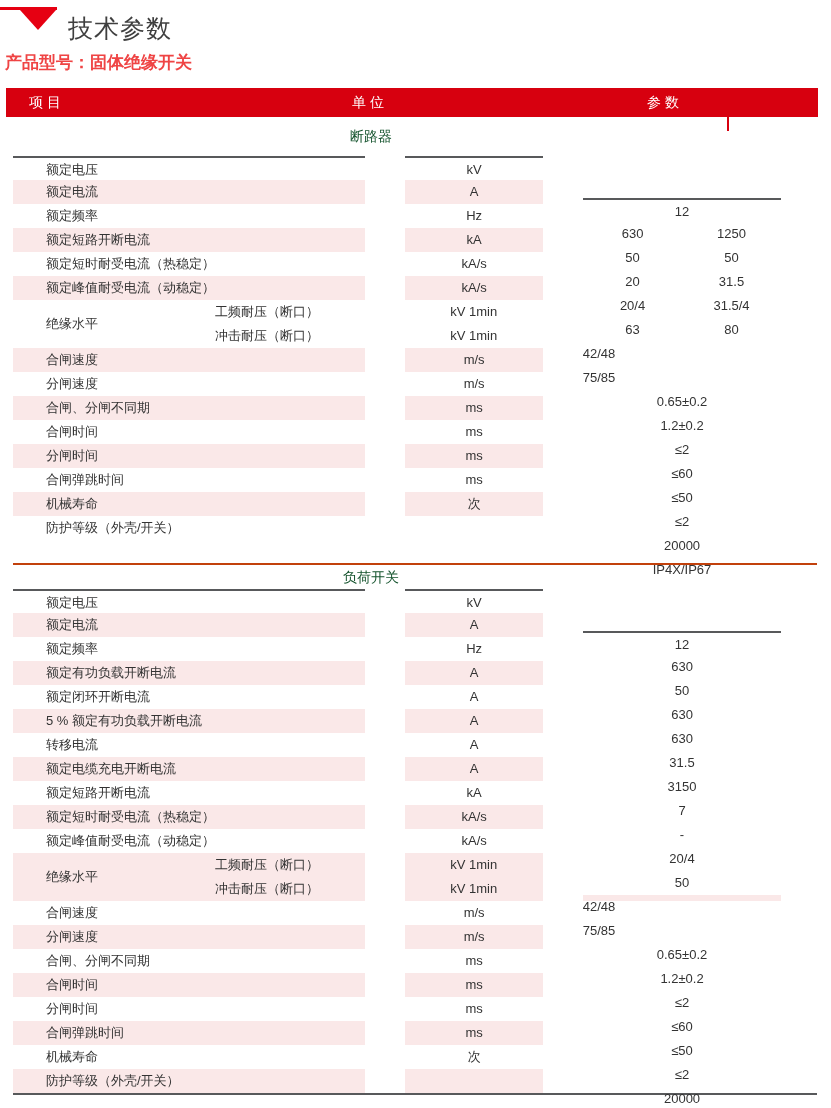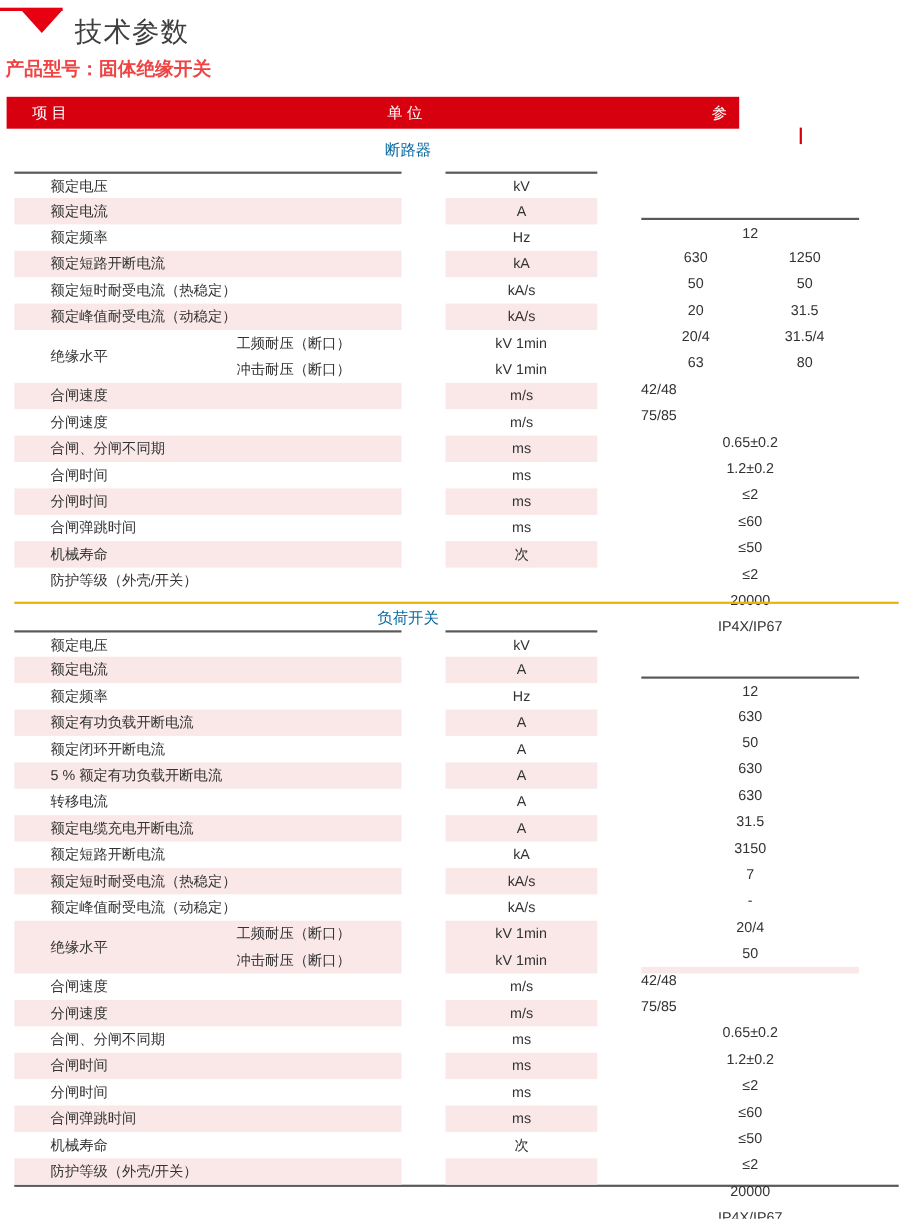--- a/index.html
+++ b/index.html
@@ -8,31 +8,31 @@
     font-family:"Liberation Sans","DejaVu Sans",sans-serif;color:#333333;
     overflow:hidden;
   }
   
   .deco-line{position:absolute;left:0;top:7px;width:57px;height:3px;background:#E60012;}
   .deco-tri{position:absolute;left:20px;top:10px;width:0;height:0;
     border-left:18px solid transparent;border-right:18px solid transparent;border-top:20px solid #E60012;}
   .page-title{position:absolute;left:68px;top:12px;margin:0;font-size:25px;font-weight:normal;color:#3f3f3f;letter-spacing:1px;}
   .product-line{position:absolute;left:5px;top:51px;font-size:17px;font-weight:bold;color:#ef4444;}
   
-  .thead{position:absolute;left:6px;top:88px;width:666px;height:29px;background:#D7000F;color:#ffffff;font-size:14px;line-height:29px;}
+  .thead{position:absolute;left:6px;top:88px;width:812px;height:29px;background:#D7000F;color:#ffffff;font-size:14px;line-height:29px;}
   .thead span{position:absolute;top:0;}
   .h-item{left:23px;}
   .h-unit{left:346px;}
   .h-param{left:641px;}
   .red-tick{position:absolute;left:727px;top:116px;width:2px;height:15px;background:#D7000F;}
   
   .tsection{position:absolute;left:13px;width:804px;}
   .s1{top:117px;}
-  .s2{top:547px;border-top:2px solid #eab308;}
-  .sec-title{width:716px;text-align:center;font-size:14px;color:#0369a1;}
+  .s2{top:563px;border-top:2px solid #c2410c;}
+  .sec-title{width:716px;text-align:center;font-size:14px;color:#14532d;}
   .s1 .sec-title{height:39px;line-height:39px;}
   .s2 .sec-title{height:24px;line-height:24px;}
   .s2 .rows{border-bottom:2px solid #58595B;}
   
   .trow{display:flex;height:24px;line-height:24px;font-size:13px;color:#333333;gap:36px;}
   .trow.group{height:48px;}
   .trow.first > div{border-top:2px solid #58595B;box-sizing:border-box;}
   .c-item{width:362px;margin-right:4px;padding-left:33px;box-sizing:border-box;white-space:nowrap;}
   .c-unit{width:142px;margin-right:4px;text-align:center;}
   .c-param{width:204px;display:flex;margin-top:42px;}

